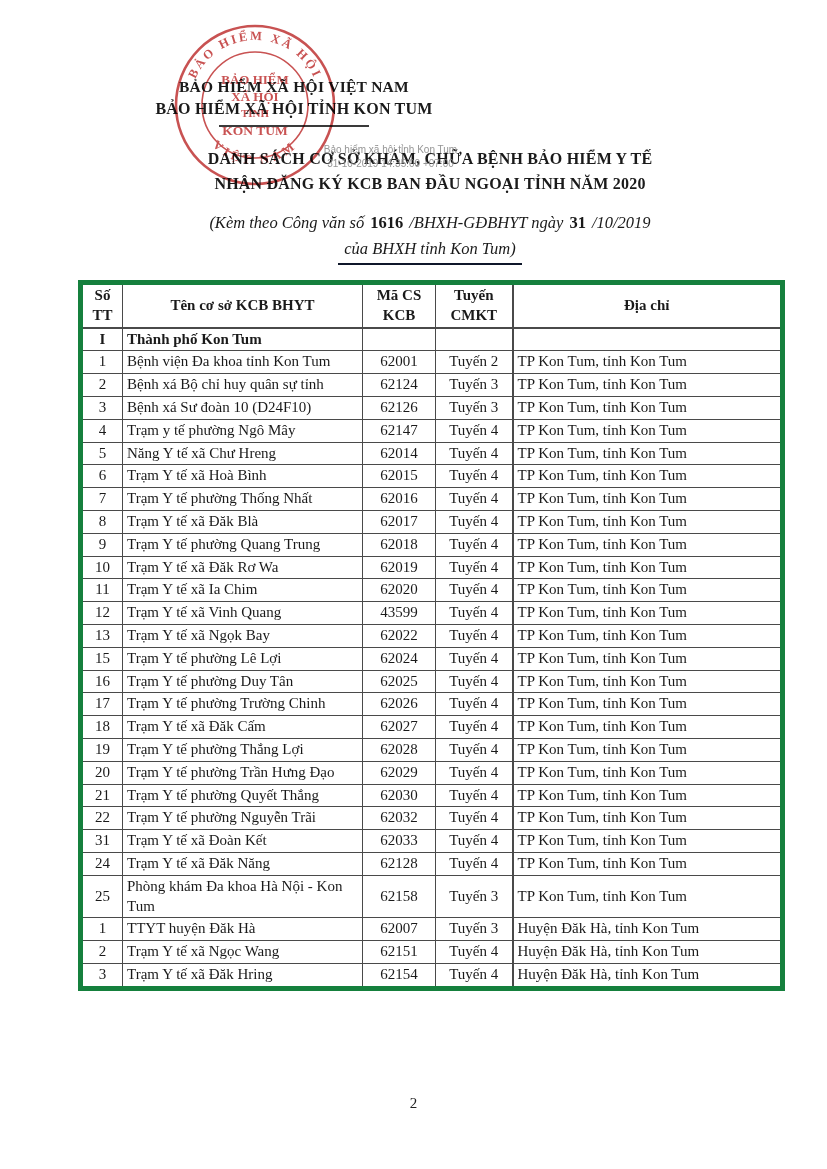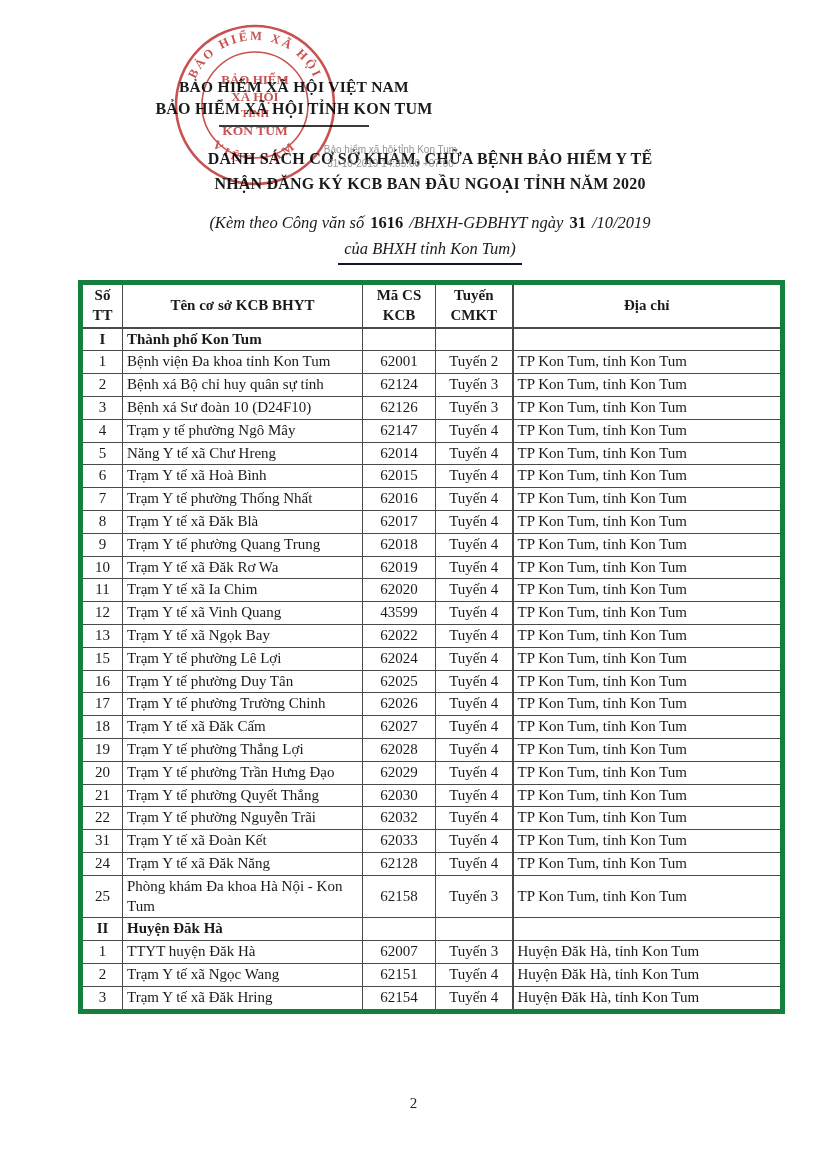--- a/index.html
+++ b/index.html
@@ -316,27 +316,20 @@
           <td class="cell-tier">Tuyến 4</td>
           <td class="cell-address">TP Kon Tum, tỉnh Kon Tum</td>
         </tr>
         <tr>
           <td class="cell-stt">25</td>
           <td class="cell-name">Phòng khám Đa khoa Hà Nội - Kon Tum</td>
           <td class="cell-code">62158</td>
           <td class="cell-tier">Tuyến 3</td>
           <td class="cell-address">TP Kon Tum, tỉnh Kon Tum</td>
         </tr>
-        <tr class="section">
-          <td class="cell-stt">II</td>
-          <td class="cell-name">Huyện Đăk Hà</td>
-          <td class="cell-code"></td>
-          <td class="cell-tier"></td>
-          <td class="cell-address"></td>
-        </tr>
         <tr>
           <td class="cell-stt">1</td>
           <td class="cell-name">TTYT huyện Đăk Hà</td>
           <td class="cell-code">62007</td>
           <td class="cell-tier">Tuyến 3</td>
           <td class="cell-address">Huyện Đăk Hà, tỉnh Kon Tum</td>
         </tr>
         <tr>
           <td class="cell-stt">2</td>
           <td class="cell-name">Trạm Y tế xã Ngọc Wang</td>

